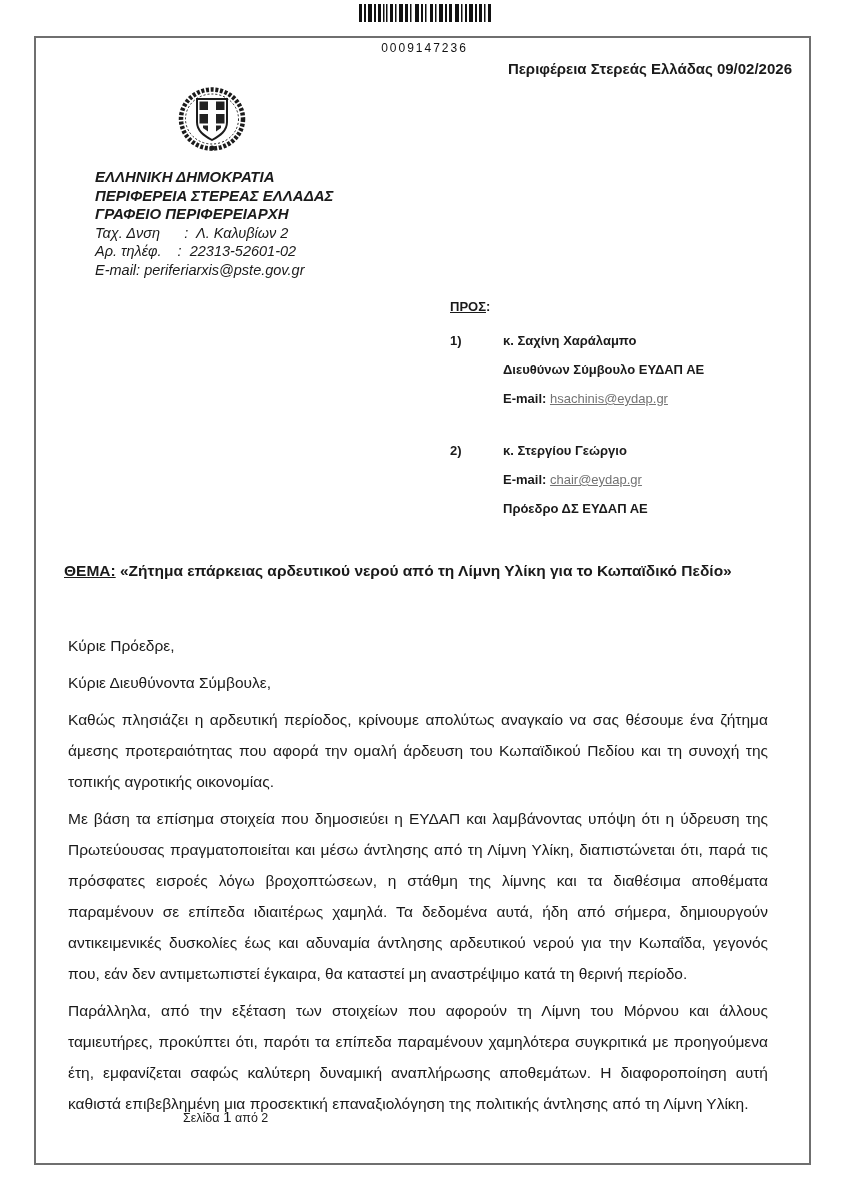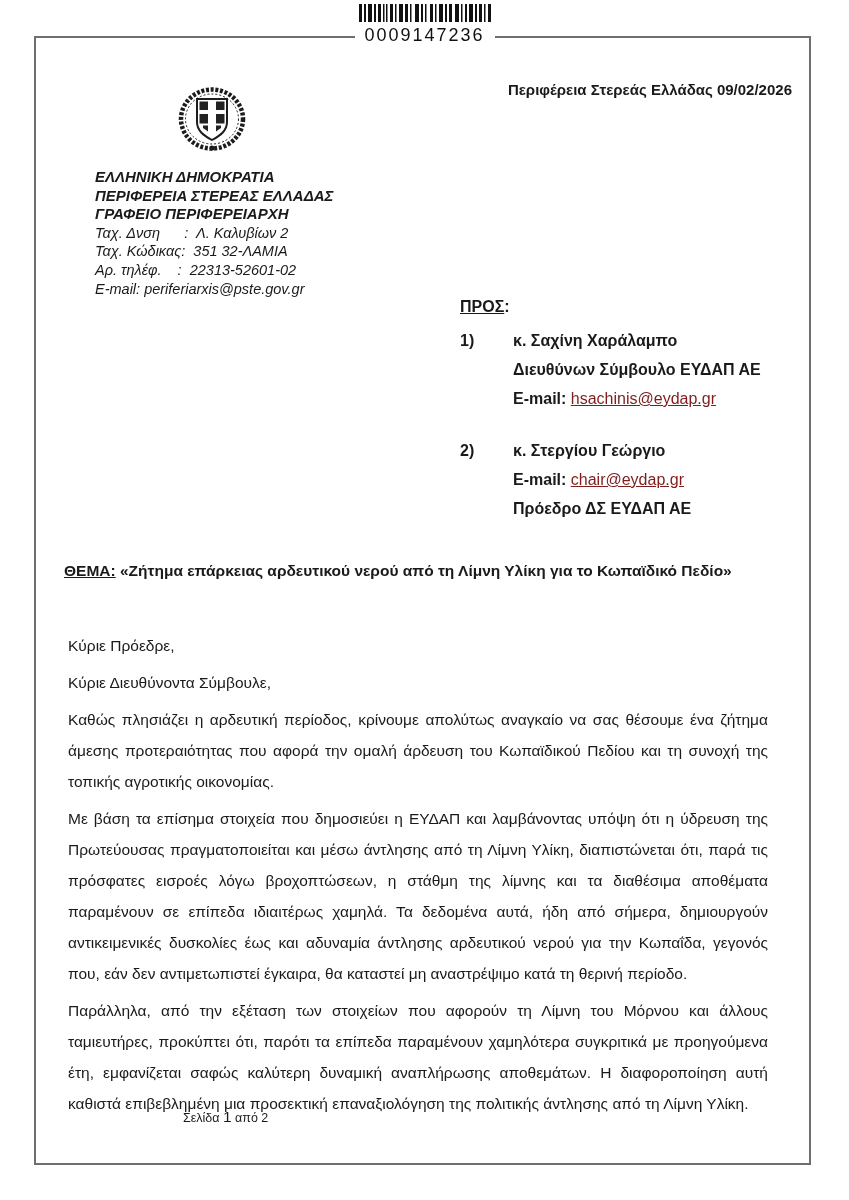--- a/index.html
+++ b/index.html
@@ -21,38 +21,37 @@
   }
   
   .barcode-wrap {
     position: absolute;
     top: 4px; left: 0; right: 0;
     text-align: center;
     z-index: 3;
   }
   .barcode-num {
     display: block;
-    font-size: 18px;
+    font-size: 12px;
     letter-spacing: 2px;
     line-height: 13px;
     color: #111;
     background: #fff;
     width: 140px;
-    margin: 3px auto;
+    margin: 16px auto;
   }
   
   .hdr-right {
     position: absolute;
     top: 58px; right: 57px;
     text-align: right;
     font-weight: bold;
     font-size: 15px;
     line-height: 22px;
     z-index: 2;
-    margin-top: 21px;
   }
   
   .emblem {
     position: absolute;
     left: 176px; top: 87px;
     width: 72px; height: 66px;
     z-index: 2;
   }
   
   .sender {
@@ -61,34 +60,34 @@
     font-size: 14.5px;
     line-height: 18.6px;
     z-index: 2;
     font-style: italic;
   }
   .sender .org { font-weight: bold; font-size: 15px; }
   .sender .contact { white-space: pre; }
   
   .recipients {
     position: absolute;
-    left: 460px; top: 292px;
+    left: 450px; top: 292px;
     width: 330px;
-    font-size: 16px;
+    font-size: 13px;
     font-weight: bold;
     line-height: 29px;
     z-index: 2;
   }
   .recipients .heading { margin-bottom: 5px; }
   .recipients .heading .u { text-decoration: underline; }
   .recipient { display: flex; margin-bottom: 23px; }
   .recipient .num { width: 33px; flex: 0 0 33px; }
   .recipient .lines { flex: 1; margin-left: 20px; }
   a.email-link {
-    color: #7f1d1d;
+    color: #737373;
     text-decoration: underline;
     font-weight: normal;
     cursor: pointer;
   }
   
   .subject {
     position: absolute;
     left: 64px; top: 560px;
     width: 712px;
     font-size: 15.5px;
@@ -181,21 +180,20 @@
       <path d="M45 38.5 h-5 v6 l5 -3.5 z"></path>
     </g>
   </svg>
 </div>
 
 <div class="sender">
   <div class="org">ΕΛΛΗΝΙΚΗ ΔΗΜΟΚΡΑΤΙΑ</div>
   <div class="org">ΠΕΡΙΦΕΡΕΙΑ ΣΤΕΡΕΑΣ ΕΛΛΑΔΑΣ</div>
   <div class="org">ΓΡΑΦΕΙΟ ΠΕΡΙΦΕΡΕΙΑΡΧΗ</div>
   <div class="contact">Ταχ. Δνση      :  Λ. Καλυβίων 2</div>
-  <div class="contact">Ταχ. Κώδικας:  351 32-ΛΑΜΙΑ</div>
   <div class="contact">Αρ. τηλέφ.    :  22313-52601-02</div>
   <div class="contact">E-mail: periferiarxis@pste.gov.gr</div>
 </div>
 
 <div class="recipients">
   <div class="heading"><span class="u">ΠΡΟΣ</span><span>:</span></div>
 
   <div class="recipient">
     <div class="num">1)</div>
     <div class="lines">

